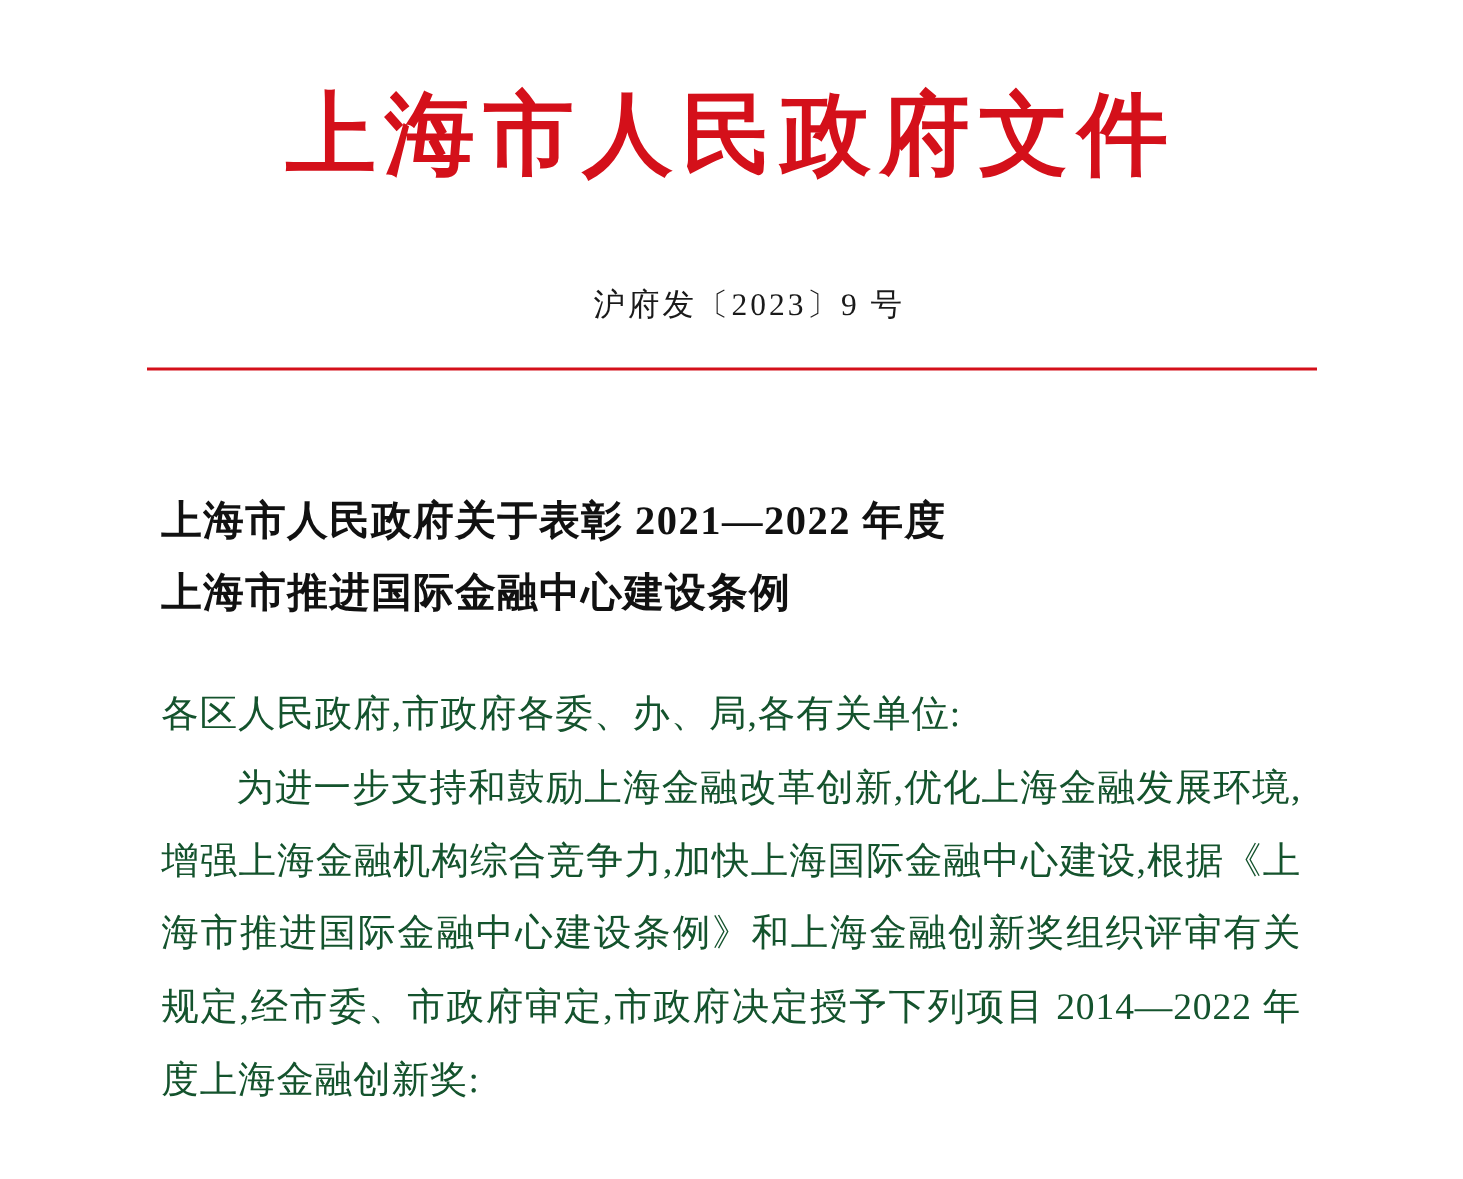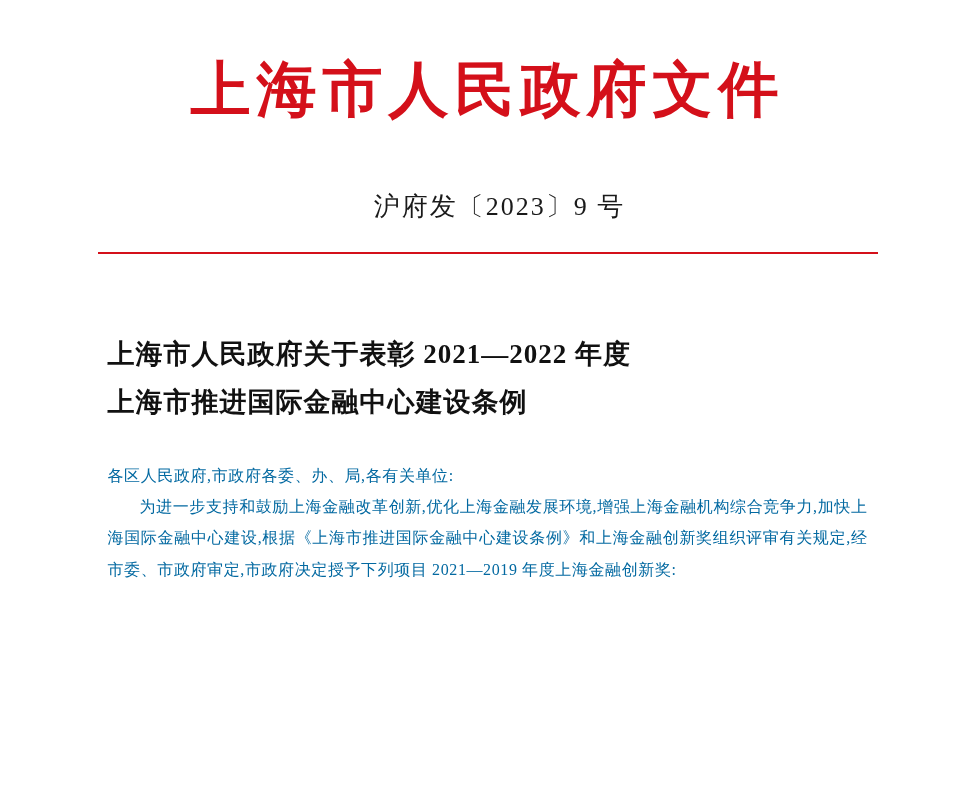--- a/index.html
+++ b/index.html
@@ -29,21 +29,21 @@
     font-family: "Liberation Serif", "DejaVu Serif", serif;
     font-weight: 700;
     font-size: 60px;
     letter-spacing: 6px;
     line-height: 1.15;
     white-space: nowrap;
   }
   .doc-number {
     text-align: center;
     margin-top: 64px;
-    font-size: 26px;
+    font-size: 21px;
     letter-spacing: 2px;
     color: #1a1a1a;
     font-family: "Liberation Serif", "DejaVu Serif", serif;
     margin-left: 24px;
   }
   .red-rule {
     margin: 28px auto 0 auto;
     width: 780px;
     height: 2px;
     background: #d4101a;
@@ -57,24 +57,24 @@
     letter-spacing: 1px;
     color: #111111;
   }
   .doc-title .line {
     display: block;
     white-space: nowrap;
   }
   .body-text {
     margin: 34px auto 0 auto;
     width: 760px;
-    font-size: 16px;
+    font-size: 25px;
     line-height: 1.95;
     letter-spacing: 0.6px;
-    color: #0369a1;
+    color: #14532d;
   }
   .body-text p {
     margin: 0;
     text-align: justify;
     text-align-last: left;
   }
   .body-text p.indent {
     text-indent: 2em;
   }
   .body-text p.salutation {
@@ -94,16 +94,16 @@
 
   <div class="red-rule"></div>
 
   <div class="doc-title">
     <span class="line">上海市人民政府关于表彰 2021—2022 年度</span>
     <span class="line">上海市推进国际金融中心建设条例</span>
   </div>
 
   <div class="body-text">
     <p class="salutation">各区人民政府,市政府各委、办、局,各有关单位:</p>
-    <p class="indent">为进一步支持和鼓励上海金融改革创新,优化上海金融发展环境,增强上海金融机构综合竞争力,加快上海国际金融中心建设,根据《上海市推进国际金融中心建设条例》和上海金融创新奖组织评审有关规定,经市委、市政府审定,市政府决定授予下列项目 2021—2019 年度上海金融创新奖:</p>
+    <p class="indent">为进一步支持和鼓励上海金融改革创新,优化上海金融发展环境,增强上海金融机构综合竞争力,加快上海国际金融中心建设,根据《上海市推进国际金融中心建设条例》和上海金融创新奖组织评审有关规定,经市委、市政府审定,市政府决定授予下列项目 2014—2022 年度上海金融创新奖:</p>
   </div>
 
 </div>
 
 </body></html>

